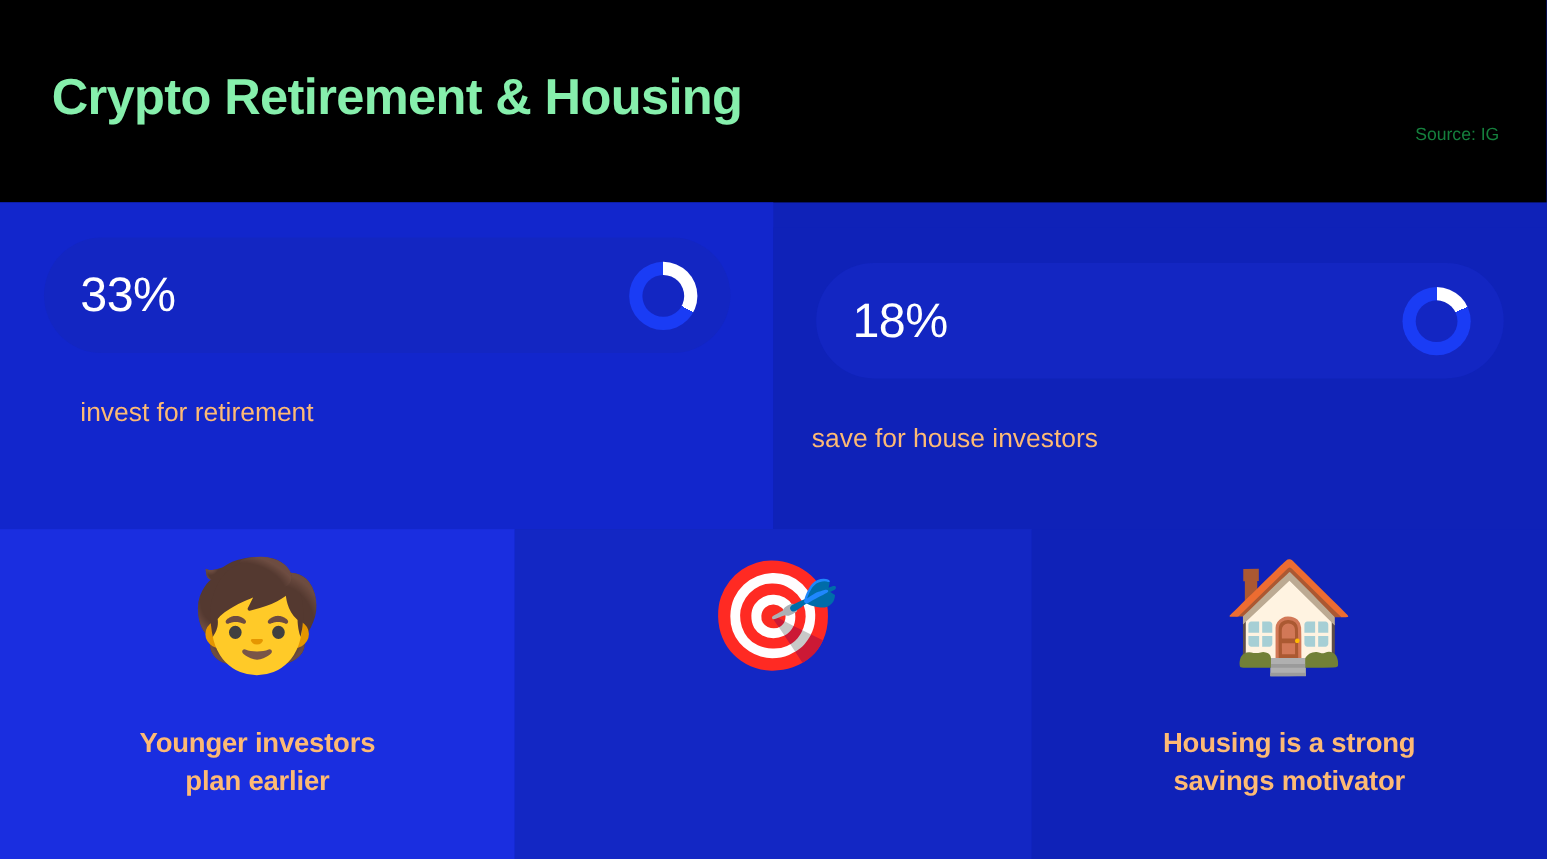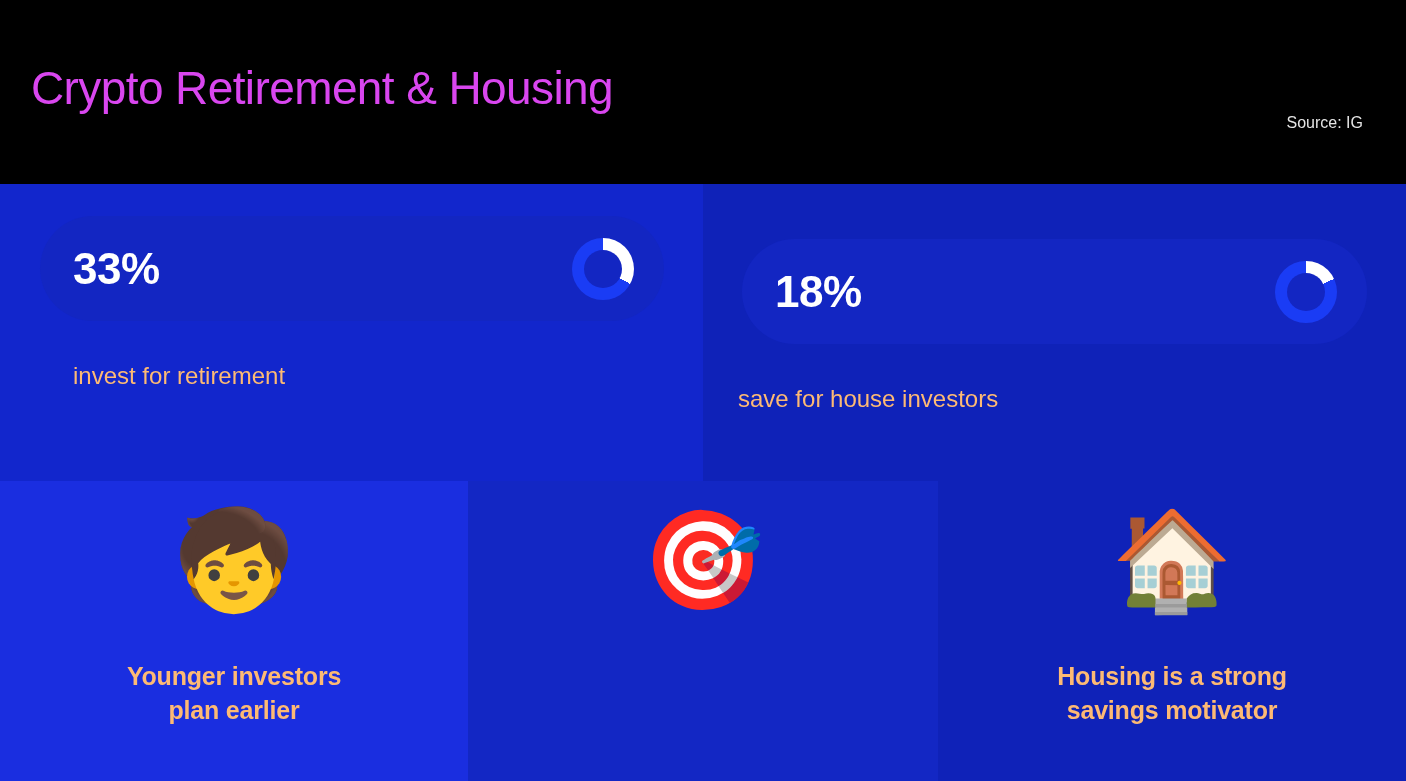--- a/index.html
+++ b/index.html
@@ -18,35 +18,35 @@
   
   .header {
     position: absolute;
     left: 0; top: 0;
     width: 1406px;
     height: 184px;
     background: #000000;
   }
   .header-title {
     position: absolute;
-    left: 31px;
+    left: 47px;
     top: 63px;
     font-size: 46px;
-    font-weight: normal;
-    color: #d946ef;
+    font-weight: bold;
+    color: #86efac;
     letter-spacing: -0.6px;
     line-height: 1.1;
     white-space: nowrap;
   }
   .header-source {
     position: absolute;
     right: 43px;
     top: 114px;
     font-size: 16px;
-    color: #e5e5e5;
+    color: #15803d;
     white-space: nowrap;
   }
 
   
   .stats-band {
     position: absolute;
     left: 0;
     top: 184px;
     width: 1406px;
     height: 297px;
@@ -68,21 +68,21 @@
   }
   .stat-half.left  .stat-pill { left: 40px;  width: 624px; background: #1326c2; }
   .stat-half.right .stat-pill { left: 39px;  width: 625px; background: #1326c2; }
 
   .stat-value {
     position: absolute;
     left: 33px;
     top: 50%;
     transform: translateY(-50%);
     font-size: 44px;
-    font-weight: bold;
+    font-weight: normal;
     color: #ffffff;
     letter-spacing: -0.5px;
     line-height: 1;
   }
 
   .donut {
     position: absolute;
     right: 30px;
     top: 50%;
     transform: translateY(-50%);

